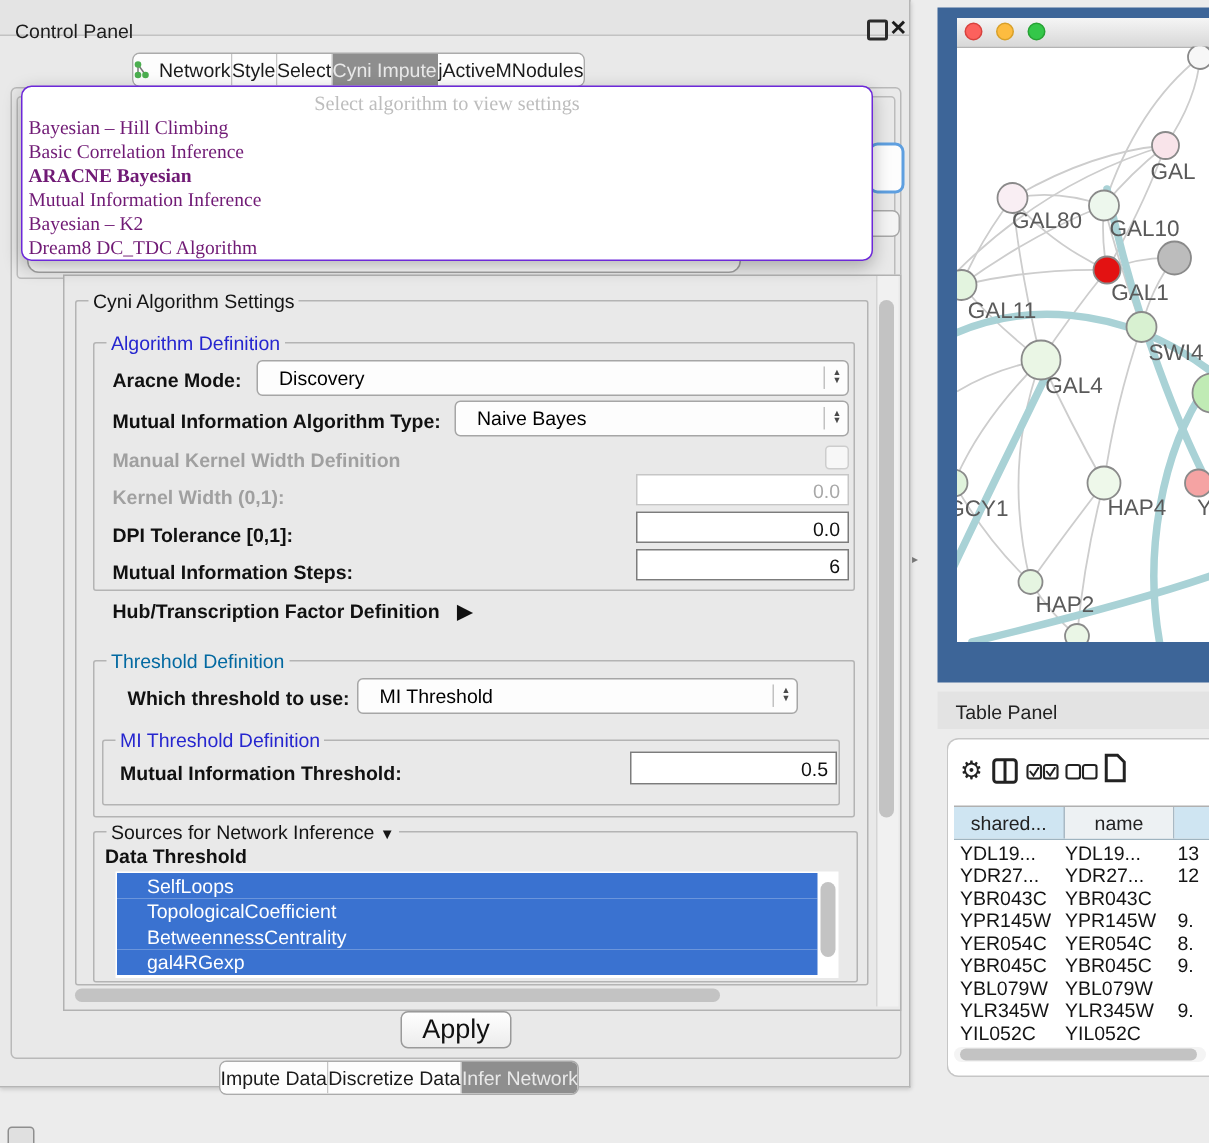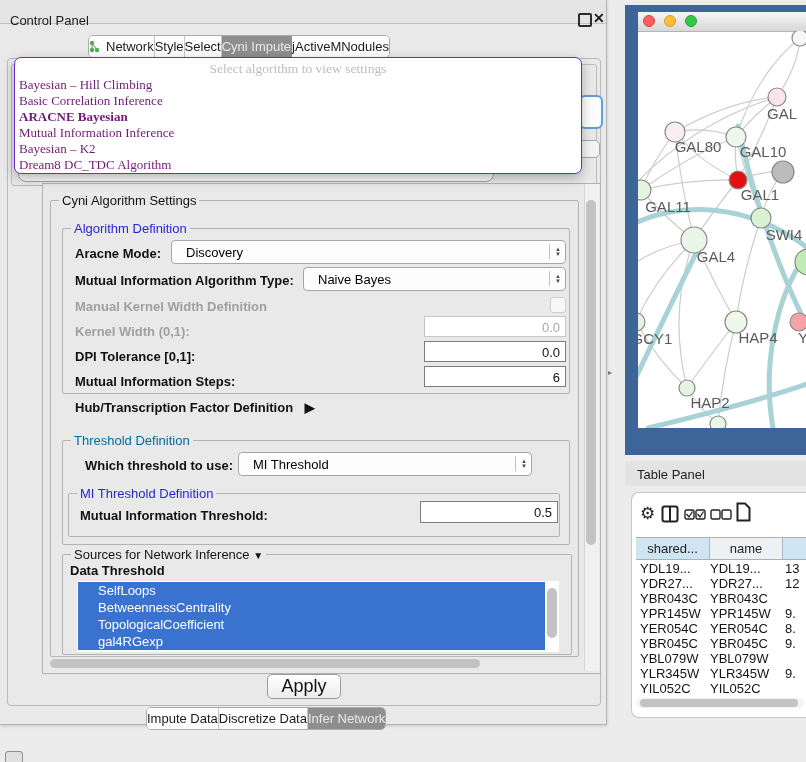--- a/index.html
+++ b/index.html
@@ -212,22 +212,22 @@
 <div class="abs groupbox" style="left:62px;top:554px;width:508px;height:99px;">
   <span class="group-title t-black">
     <span>Sources for Network Inference</span>
     <span style="font-size:10px;">▼</span>
   </span>
 </div>
 <div class="abs lbl" style="left:70px;top:563px;">Data Threshold</div>
 <div class="abs attr-list" style="left:77px;top:581px;width:482px;height:71px;"></div>
 <div id="attr-items" class="abs" style="left:78px;top:582px;width:467px;">
     <div class="attr-item">SelfLoops</div>
+    <div class="attr-item">TopologicalCoefficient</div>
     <div class="attr-item">BetweennessCentrality</div>
-    <div class="attr-item">TopologicalCoefficient</div>
     <div class="attr-item">gal4RGexp</div>
   </div>
 <div class="abs sb-thumb" style="left:547px;top:588px;width:10px;height:50px;"></div>
 
 <div class="abs sb-v-track" style="left:584px;top:184px;width:14px;height:487px;"></div>
 <div class="abs sb-thumb" style="left:586px;top:200px;width:10px;height:345px;"></div>
 <div class="abs sb-thumb" style="left:50px;top:659px;width:430px;height:9px;"></div>
 
 <div class="abs apply-btn">Apply</div>
 

